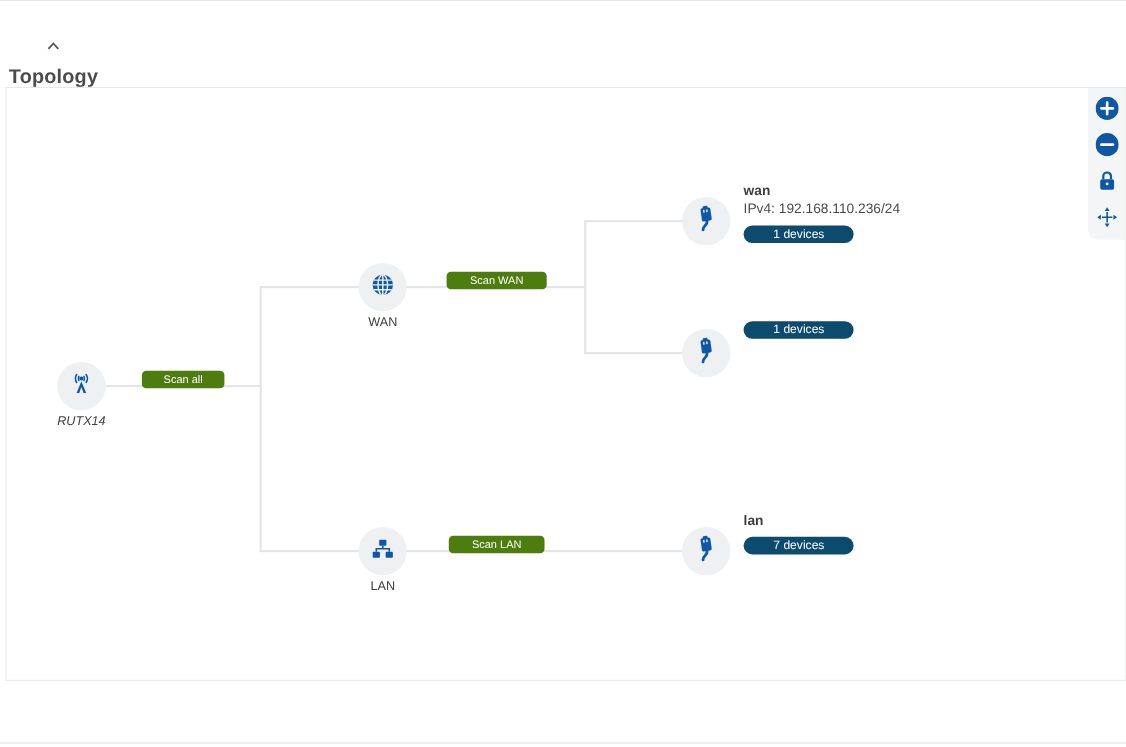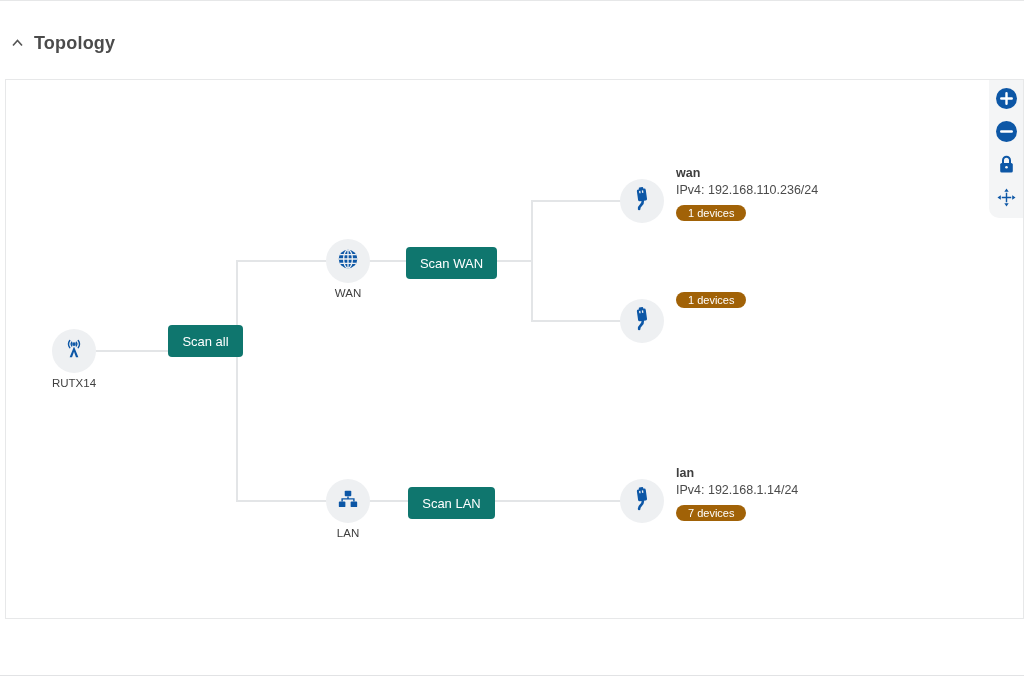--- a/index.html
+++ b/index.html
@@ -1,47 +1,47 @@
 <!DOCTYPE html>
 <html><head>
 <meta charset="utf-8">
 <style>
   * { margin:0; padding:0; box-sizing:border-box; }
   html,body { width:1024px; height:679px; background:#fff; font-family:"Liberation Sans", sans-serif; overflow:hidden; }
   .page { position:relative; width:1024px; height:679px; background:#fff; border-top:1px solid #e6e7e8; }
 
   
-  .section-header { position:absolute; left:8px; top:32px; display:flex; align-items:center; gap:8px; cursor:pointer; }
+  .section-header { position:absolute; left:8px; top:32px; display:flex; align-items:center; gap:8px; cursor:pointer;flex-direction:column; }
   .chevron { width:18px; height:18px; display:flex; align-items:center; justify-content:center; }
   .section-title { font-size:18px; font-weight:bold; color:#4b4b4b; letter-spacing:.2px; }
 
   
   .canvas { position:absolute; left:5px; top:78px; width:1019px; height:540px; background:#fff; border:1px solid #e7e8e9; }
 
   
   .line { position:absolute; background:#e3e5e7; }
   .h { height:2px; }
   .v { width:2px; }
 
   
   .node-circle { position:absolute; width:44px; height:44px; border-radius:50%; background:#eef0f2;
                  display:flex; align-items:center; justify-content:center; cursor:grab; }
   .node-label { position:absolute; font-size:11.5px; color:#3f3f3f; text-align:center; width:80px; }
 
   
-  .scan-btn { position:absolute; height:32px; background:#0f766e; color:#fff; border:none; border-radius:4px;
-              font-family:"Liberation Sans", sans-serif; font-size:13px; display:flex; align-items:center;
+  .scan-btn { position:absolute; height:16px; background:#4d7c0f; color:#fff; border:none; border-radius:4px;
+              font-family:"Liberation Sans", sans-serif; font-size:10px; display:flex; align-items:center;
               justify-content:center; padding:0 14px; cursor:pointer; white-space:nowrap; }
 
   
   .if-block { position:absolute; left:670px; width:240px; }
   .if-name { font-size:12.5px; font-weight:bold; color:#3e3e3e; line-height:17px; }
   .if-ip { font-size:12.5px; color:#4b4b4b; line-height:17px; }
-  .badge { display:inline-block; margin-top:6px; background:#a16207; color:#fff; font-size:11px;
-           line-height:16px; padding:0 12px; border-radius:9px; }
+  .badge { display:inline-block; margin-top:6px; background:#0c4a6e; color:#fff; font-size:11px;
+           line-height:16px; padding:0 27px; border-radius:9px; }
 
   
   .toolbar { position:absolute; right:0; top:0; width:34px; height:138px; background:#f4f5f6;
              border-bottom-left-radius:10px; display:flex; flex-direction:column; align-items:center;
              padding-top:8px; gap:12px; }
   .tool-btn { width:21px; height:21px; display:flex; align-items:center; justify-content:center; cursor:pointer; }
 
   .footer-divider { position:absolute; left:0; top:674px; width:1024px; height:1px; background:#e2e3e5; }
 </style>
 </head>
@@ -73,23 +73,23 @@
         <svg width="24" height="24" viewBox="0 0 22 22">
           <circle cx="11" cy="6.5" r="1.7" fill="#0d57a6"></circle>
           <path d="M11 8.8 L7.0 18.6 H9.2 L11 13.6 L12.8 18.6 H15.0 Z" fill="#0d57a6"></path>
           <path d="M8.9 4.8 A3.1 3.1 0 0 0 8.9 8.2" fill="none" stroke="#0d57a6" stroke-width="1.3" stroke-linecap="round"></path>
           <path d="M13.1 4.8 A3.1 3.1 0 0 1 13.1 8.2" fill="none" stroke="#0d57a6" stroke-width="1.3" stroke-linecap="round"></path>
           <path d="M7.1 3.2 A5.8 5.8 0 0 0 7.1 9.8" fill="none" stroke="#0d57a6" stroke-width="1.3" stroke-linecap="round"></path>
           <path d="M14.9 3.2 A5.8 5.8 0 0 1 14.9 9.8" fill="none" stroke="#0d57a6" stroke-width="1.3" stroke-linecap="round"></path>
         </svg>
       </span>
     </div>
-    <div class="node-label" style="left:28px; top:297px;">RUTX14</div>
-
-    <button class="scan-btn" style="left:123px; top:245px; width:75px;margin-left:39px;">Scan all</button>
+    <div class="node-label" style="left:28px; top:297px;font-style:italic;">RUTX14</div>
+
+    <button class="scan-btn" style="left:123px; top:257px; width:75px;">Scan all</button>
 
     <div class="node-circle" style="left:320px; top:159px;">
       <span>
         <svg width="24" height="24" viewBox="0 0 22 22">
           <defs>
               <clipPath id="gc">
                 <circle cx="11" cy="11" r="8.5"></circle>
               </clipPath>
             </defs>
           <circle cx="11" cy="11" r="8.5" fill="#0d57a6"></circle>
@@ -165,21 +165,20 @@
             <rect x="7" y="3" width="9" height="12" rx="1.6" fill="#0d57a6"></rect>
             <rect x="9.2" y="4.6" width="1.3" height="2.4" fill="#eef0f2"></rect>
             <rect x="12" y="4.6" width="1.3" height="2.4" fill="#eef0f2"></rect>
             <path d="M11.5 15 C11.5 19.5 6.8 18.5 6.8 22.5" fill="none" stroke="#0d57a6" stroke-width="2.6" stroke-linecap="round"></path>
           </g>
         </svg>
       </span>
     </div>
     <div class="if-block" style="top:385px;">
       <div class="if-name">lan</div>
-      <div class="if-ip">IPv4: 192.168.1.14/24</div>
       <span class="badge">7 devices</span>
     </div>
 
     <div class="toolbar">
       <div class="tool-btn">
         <svg width="21" height="21" viewBox="0 0 20 20">
           <circle cx="10" cy="10" r="10" fill="#0d57a6"></circle>
           <path d="M10 5 V15 M5 10 H15" stroke="#fff" stroke-width="2.3" stroke-linecap="round"></path>
         </svg>
       </div>

